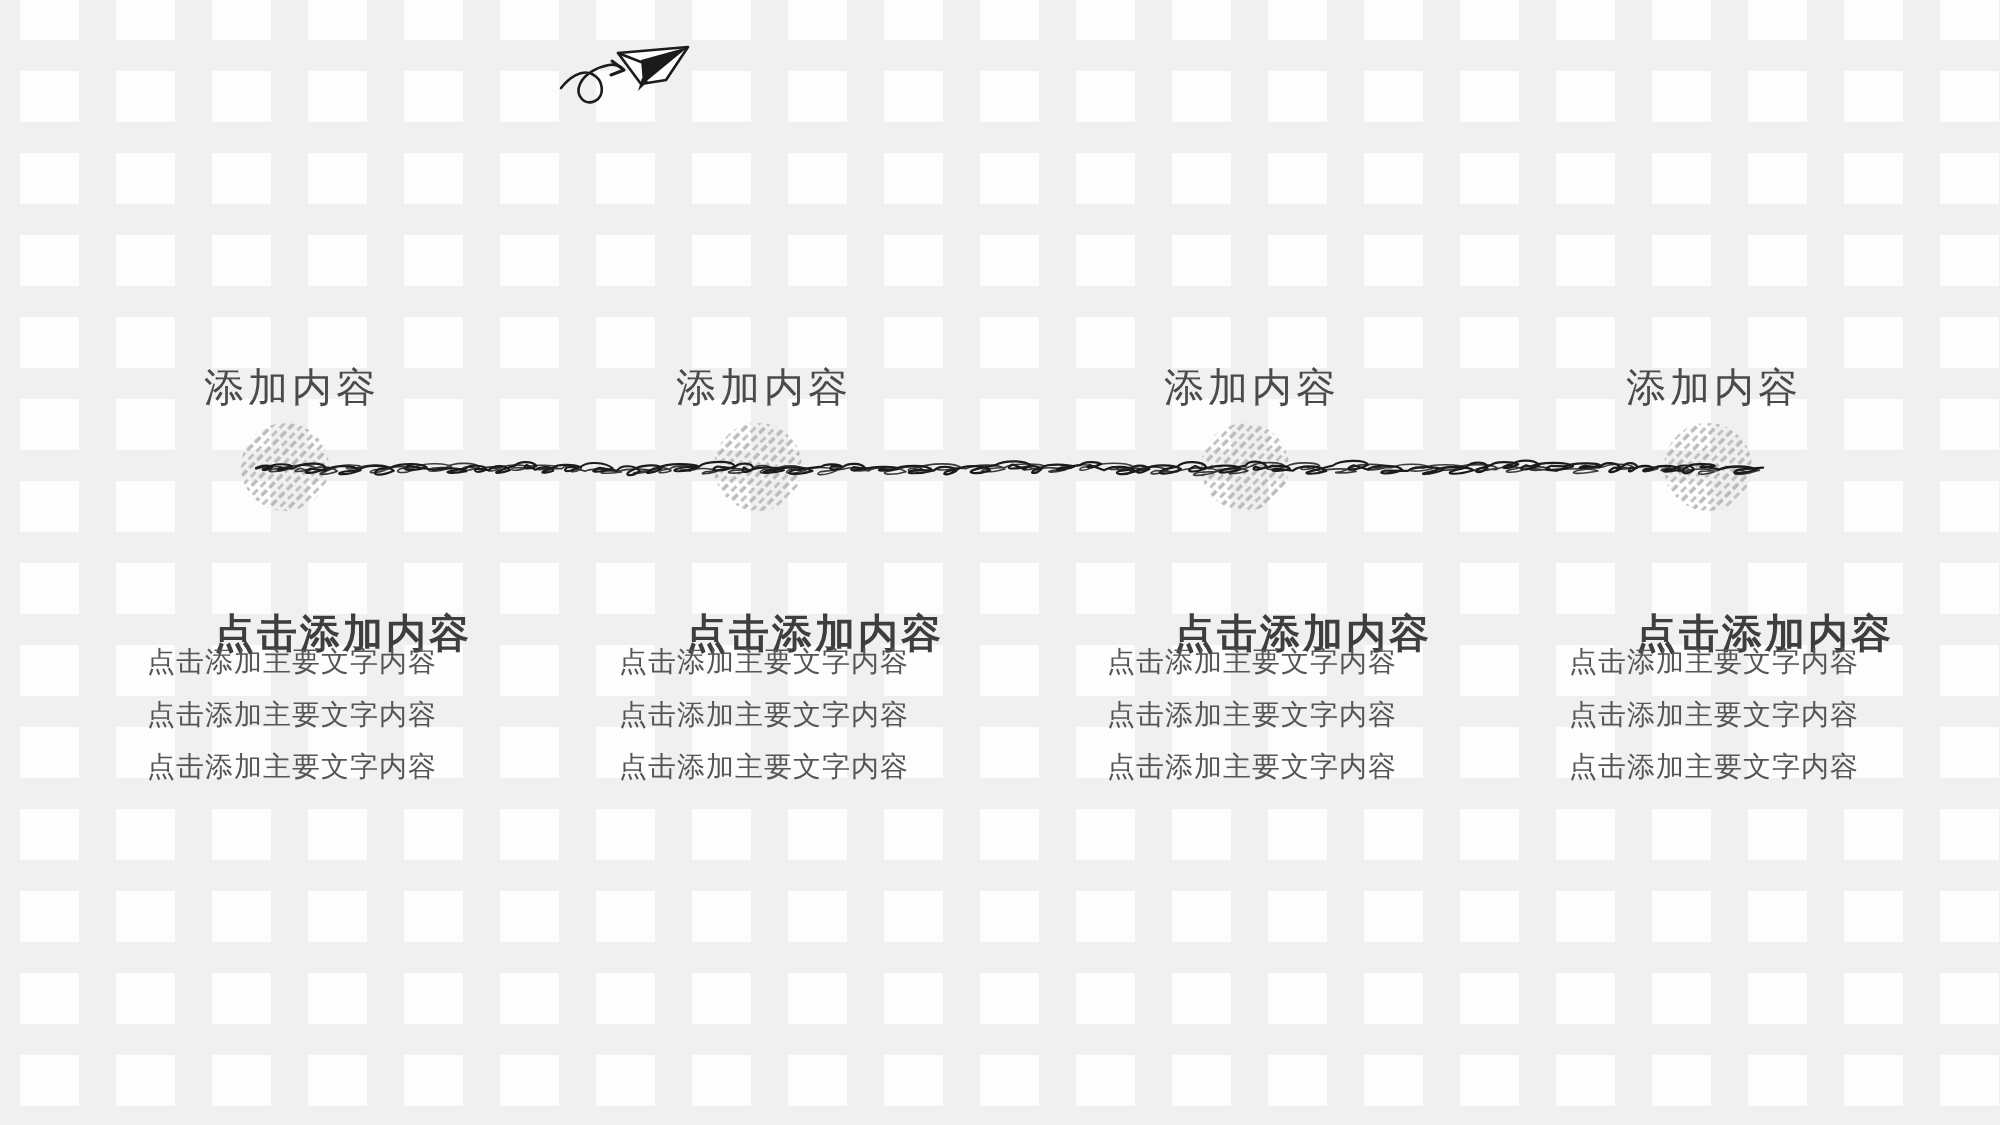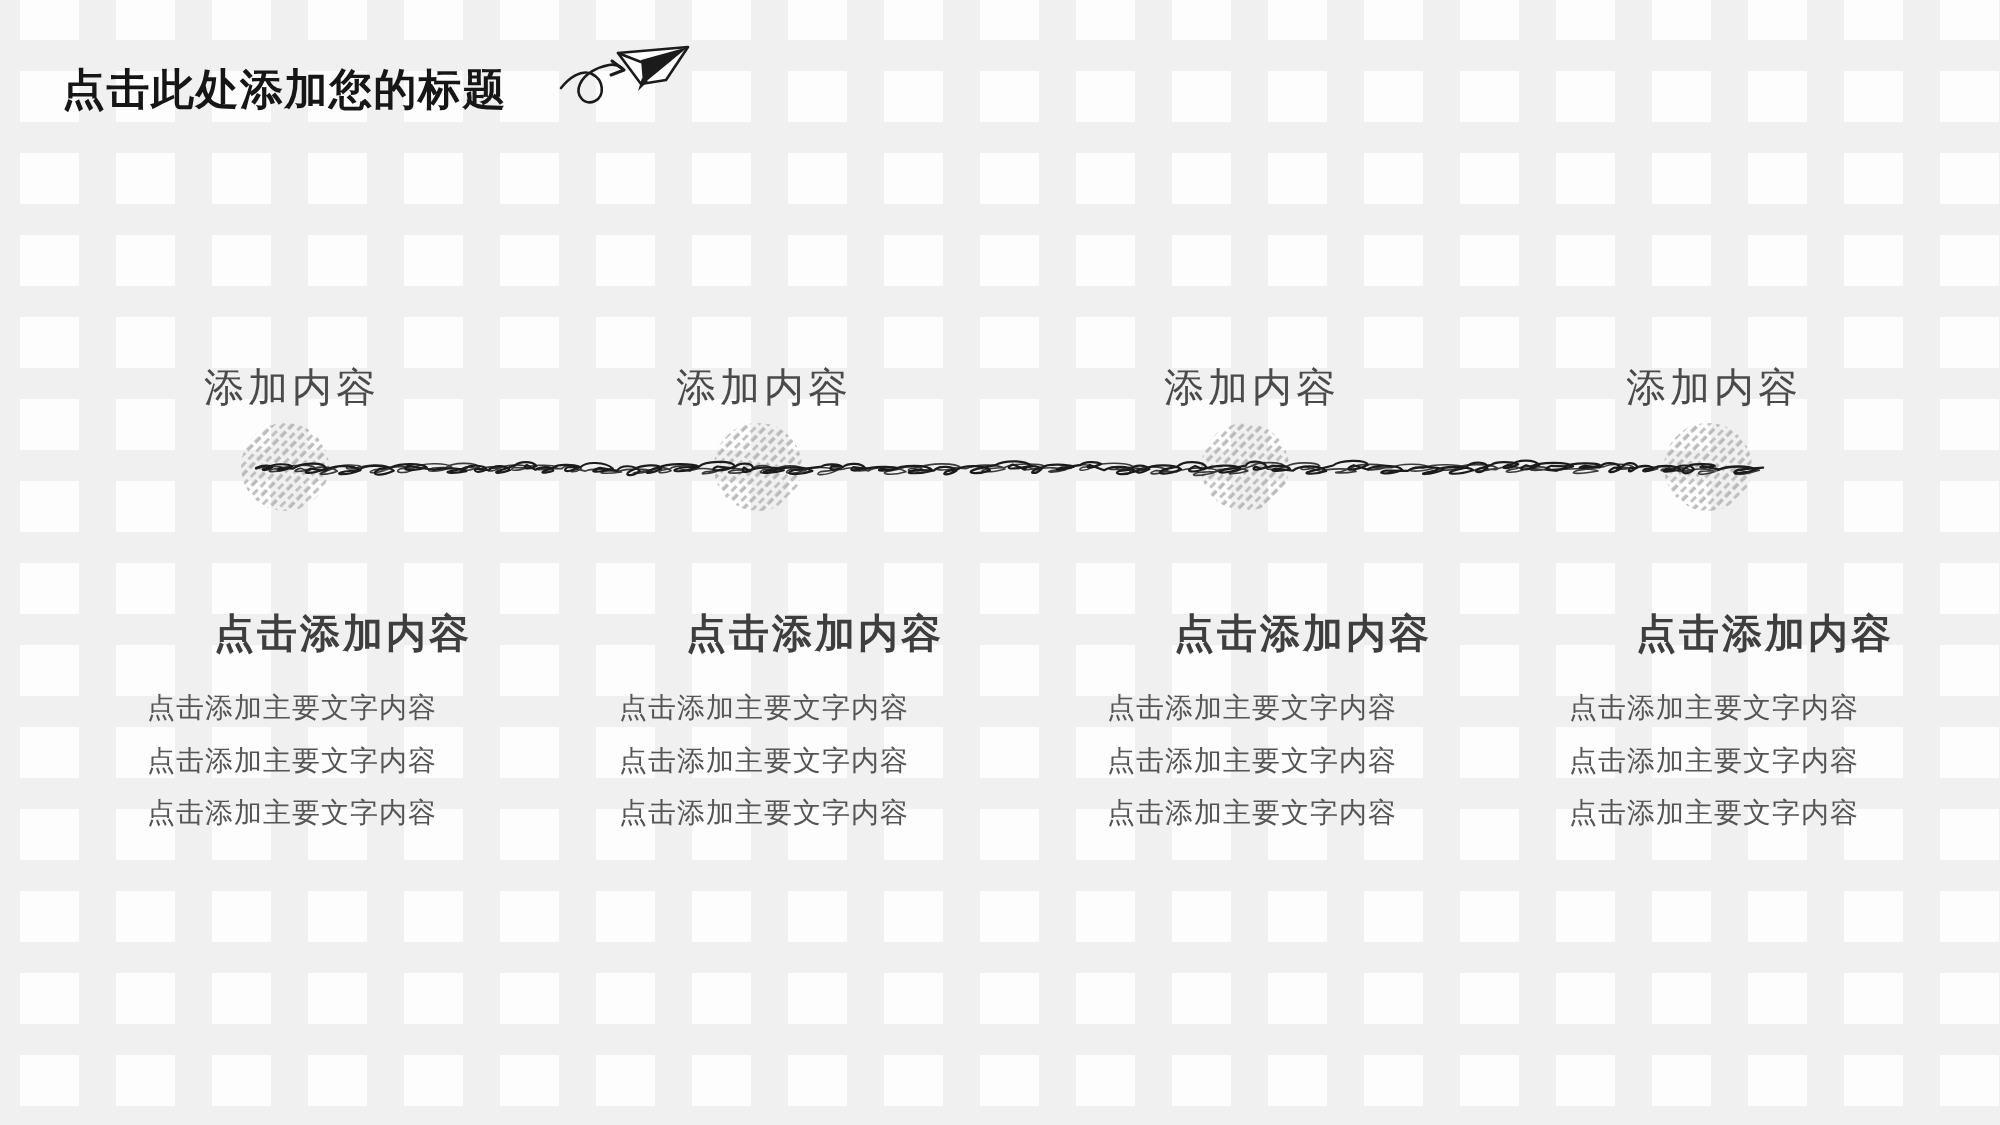--- a/index.html
+++ b/index.html
@@ -57,21 +57,21 @@
   }
   .node-heading{
     position:absolute;top:606px;left:0;right:0;
     text-align:right;
     font-size:40px;font-weight:700;
     letter-spacing:3px;
     color:var(--heading,#3e3e3e);
     white-space:nowrap;
   }
   .node-body{
-    position:absolute;top:682px;left:0;right:0;
+    position:absolute;top:636px;left:0;right:0;
     text-align:center;
     font-size:28px;font-weight:400;
     letter-spacing:1px;
     line-height:52.5px;
     color:var(--body,#555555);
     white-space:nowrap;
   }
 </style>
 </head>
 <body>
@@ -88,23 +88,20 @@
     <g>
       <circle cx="285" cy="467" r="44" fill="url(#hatch)" opacity="0.92"></circle>
       <circle cx="758" cy="467" r="44" fill="url(#hatch)" opacity="0.92"></circle>
       <circle cx="1245" cy="467" r="44" fill="url(#hatch)" opacity="0.92"></circle>
       <circle cx="1708" cy="467" r="44" fill="url(#hatch)" opacity="0.92"></circle>
     </g>
     <path id="scribble1" fill="none" stroke="#1b1b1b" stroke-width="2.2" stroke-linecap="round" stroke-linejoin="round" d="M 256 468.0 C 261.6 465.2, 270.0 464.5, 272.2 467.3 C 266.0 471.7, 258.0 469.9, 266.3 468.0 L 269.2 467.2 C 272.9 463.3, 288.0 463.5, 292.0 466.3 C 281.6 471.7, 274.1 471.6, 280.0 468.0 L 292.9 468.7 C 300.3 463.2, 323.2 461.0, 325.8 468.4 C 312.7 474.2, 297.6 474.4, 310.8 468.6 L 325.2 470.7 C 331.2 465.0, 352.5 464.2, 360.5 470.2 C 344.2 476.4, 331.2 474.1, 345.0 471.5 L 359.5 470.0 C 364.2 463.8, 388.3 464.9, 393.7 470.8 C 379.8 477.1, 368.4 475.0, 379.3 469.0 L 392.0 467.0 C 400.2 463.0, 421.9 463.0, 426.7 467.3 C 414.1 472.0, 398.0 470.4, 408.7 466.0 L 434.5 470.0 C 441.5 467.1, 463.1 468.4, 466.3 471.2 C 454.6 473.7, 441.6 473.1, 450.5 471.0 L 466.2 468.4 C 468.8 464.6, 485.1 464.7, 486.7 469.6 C 478.8 473.3, 472.5 471.9, 475.9 468.6 L 489.1 470.1 C 493.2 465.2, 505.3 464.4, 509.9 470.1 C 500.0 474.1, 491.7 473.1, 498.7 470.9 L 515.1 465.4 C 519.2 461.4, 531.9 460.5, 536.4 465.9 C 528.9 469.8, 520.7 468.7, 526.7 464.9 L 535.4 469.7 C 540.7 466.4, 552.2 465.6, 553.2 470.7 C 545.0 473.3, 538.9 473.4, 544.9 470.6 L 553.6 467.6 C 557.5 463.5, 575.0 464.2, 579.2 467.6 C 568.1 472.9, 560.7 471.6, 568.0 466.9 L 580.4 467.3 C 586.2 460.9, 605.4 461.9, 612.8 468.5 C 598.6 472.9, 584.6 472.6, 600.0 467.9 L 617.2 470.8 C 620.5 464.4, 635.3 465.0, 639.7 471.1 C 631.5 477.4, 622.1 475.5, 630.9 470.7 L 634.2 469.3 C 640.1 465.2, 660.3 463.3, 661.3 468.8 C 651.2 474.1, 641.9 474.0, 649.8 470.2 L 658.2 468.0 C 667.7 462.3, 694.3 464.0, 699.1 466.7 C 680.5 473.8, 664.2 471.4, 682.3 467.5 L 699.2 466.6 C 704.3 460.9, 732.7 459.8, 734.8 466.3 C 722.6 472.5, 705.4 471.0, 717.4 466.5 L 733.7 468.3 C 736.7 462.9, 752.6 461.2, 753.2 468.8 C 747.8 473.5, 739.4 473.1, 744.0 467.5 L 749.1 470.9 C 756.0 466.2, 778.1 466.8, 783.8 470.1 C 770.7 474.2, 754.6 473.5, 769.7 470.0 L 773.6 470.6 C 781.9 466.4, 805.9 466.0, 812.4 470.9 C 798.6 476.0, 779.4 474.5, 794.9 469.8 L 821.7 466.6 C 825.0 463.2, 840.4 463.7, 842.5 467.2 C 835.6 470.9, 826.8 470.2, 831.8 466.4 L 843.0 467.0 C 848.0 462.6, 861.6 462.9, 864.7 467.6 C 856.5 471.6, 847.0 471.4, 853.4 467.1 L 865.3 469.0 C 871.3 466.6, 893.8 465.7, 898.1 468.5 C 887.0 471.4, 873.0 471.5, 881.7 468.9 L 891.9 470.1 C 902.5 464.6, 927.5 464.3, 932.7 470.6 C 918.4 474.4, 897.8 474.0, 915.8 469.8 L 933.7 470.6 C 939.4 465.3, 951.8 466.1, 956.3 470.8 C 947.6 475.9, 940.0 475.1, 947.0 471.2 L 957.1 469.5 C 963.9 464.7, 985.5 465.0, 990.0 470.4 C 977.1 474.9, 961.7 473.1, 977.1 468.9 L 995.3 465.2 C 1004.1 460.0, 1023.9 459.9, 1031.3 465.6 C 1015.7 469.3, 1001.5 470.0, 1012.8 464.5 L 1025.1 469.4 C 1025.8 464.8, 1038.7 465.3, 1041.4 469.1 C 1036.0 474.4, 1027.6 474.1, 1035.2 469.5 L 1042.8 467.3 C 1047.0 463.2, 1068.6 464.2, 1073.9 466.8 C 1060.0 470.8, 1051.4 471.1, 1060.8 467.7 L 1080.3 465.1 C 1084.1 461.3, 1096.5 461.2, 1101.1 463.9 C 1090.5 469.1, 1084.2 467.7, 1089.7 465.0 L 1104.1 470.2 C 1112.5 465.6, 1128.8 465.8, 1135.0 470.9 C 1124.3 476.1, 1111.1 474.2, 1119.6 470.8 L 1130.8 469.6 C 1134.7 464.0, 1145.5 465.0, 1149.4 469.1 C 1138.9 474.7, 1134.2 472.7, 1138.2 469.4 L 1144.9 469.1 C 1153.2 463.8, 1174.7 464.6, 1181.0 469.1 C 1168.1 475.7, 1151.1 474.5, 1165.6 469.1 L 1177.1 466.7 C 1184.1 460.0, 1203.0 461.1, 1206.4 467.2 C 1195.1 473.7, 1180.8 472.4, 1195.1 466.0 L 1203.8 469.4 C 1210.7 465.5, 1237.0 463.6, 1240.4 468.8 C 1225.9 474.2, 1211.3 473.1, 1224.6 469.6 L 1245.9 465.6 C 1247.9 460.2, 1262.8 460.0, 1266.5 466.4 C 1257.1 470.9, 1249.9 470.6, 1255.4 466.5 L 1261.3 468.8 C 1268.7 466.0, 1287.1 463.7, 1289.9 469.0 C 1277.6 472.0, 1266.9 471.0, 1275.5 468.7 L 1293.0 470.7 C 1299.4 465.1, 1319.0 464.8, 1326.2 471.0 C 1314.8 475.1, 1298.4 474.1, 1311.1 471.1 L 1333.0 465.5 C 1340.0 459.9, 1365.3 459.0, 1367.9 464.8 C 1356.2 471.1, 1339.6 471.1, 1353.7 465.3 L 1368.3 469.7 C 1374.1 463.7, 1399.6 465.3, 1402.1 469.7 C 1389.4 475.7, 1373.1 473.1, 1385.9 470.5 L 1407.8 470.8 C 1414.2 466.0, 1436.7 466.1, 1443.5 469.8 C 1428.8 475.5, 1413.9 474.7, 1430.1 471.8 L 1434.8 470.6 C 1444.2 465.0, 1468.3 466.3, 1473.4 470.2 C 1455.6 475.8, 1440.2 474.0, 1457.0 469.7 L 1465.7 467.6 C 1471.2 461.0, 1487.0 460.8, 1487.3 467.8 C 1479.1 474.8, 1471.7 471.7, 1479.8 468.5 L 1491.0 465.1 C 1496.7 460.4, 1513.2 462.3, 1518.2 464.2 C 1508.2 469.6, 1496.4 468.8, 1508.6 464.8 L 1510.7 465.2 C 1518.2 458.8, 1534.6 459.5, 1539.4 465.0 C 1525.4 471.9, 1514.7 469.6, 1526.1 465.3 L 1530.5 466.5 C 1540.2 462.2, 1566.7 461.3, 1573.0 466.4 C 1556.8 471.3, 1536.7 471.2, 1551.6 465.8 L 1564.4 466.4 C 1572.0 463.0, 1596.2 462.2, 1600.4 465.3 C 1587.8 469.0, 1570.7 469.2, 1585.1 465.9 L 1599.9 467.3 C 1603.0 461.7, 1617.2 461.6, 1621.3 468.3 C 1611.3 474.1, 1604.4 472.6, 1613.6 467.9 L 1621.3 467.2 C 1626.5 462.0, 1633.8 461.7, 1637.4 466.6 C 1630.2 472.9, 1626.7 472.8, 1630.4 467.7 L 1635.8 468.4 C 1640.4 464.5, 1651.7 465.4, 1653.3 469.0 C 1644.5 472.9, 1639.6 471.0, 1646.3 468.9 L 1652.6 469.0 C 1657.4 465.2, 1674.2 464.4, 1680.5 469.5 C 1668.4 471.9, 1659.5 472.9, 1666.0 469.2 L 1674.1 469.5 C 1677.6 464.6, 1691.2 463.8, 1694.0 469.5 C 1687.0 475.5, 1680.1 473.5, 1683.4 469.2 L 1689.8 465.4 C 1695.5 463.3, 1712.5 463.9, 1714.8 465.8 C 1704.4 469.2, 1696.2 467.0, 1702.5 466.4 L 1719.0 469.4 C 1728.4 465.2, 1749.8 465.2, 1756.2 469.7 C 1739.0 474.8, 1728.2 473.8, 1738.0 469.7 L 1763.1 467.7"></path>
     <path id="scribble2" fill="none" stroke="#1b1b1b" stroke-width="1.6" stroke-linecap="round" stroke-linejoin="round" opacity="0.85" d="M 256 469.0 C 263.7 465.6, 281.6 465.4, 287.2 469.2 C 276.4 472.6, 261.3 472.5, 274.4 468.7 L 281.6 469.0 C 286.4 464.8, 311.7 463.8, 315.6 468.1 C 301.0 472.4, 287.1 472.7, 300.3 468.2 L 308.5 471.1 C 313.5 466.3, 331.0 465.3, 337.3 471.2 C 324.7 476.0, 313.1 474.5, 325.2 471.6 L 336.6 467.2 C 339.6 464.3, 357.2 464.5, 360.8 466.4 C 352.4 470.3, 343.0 469.2, 347.9 466.5 L 357.6 468.9 C 362.3 464.3, 386.5 463.4, 389.9 468.2 C 376.8 474.3, 362.5 473.6, 375.4 469.6 L 387.5 469.5 C 391.8 465.8, 407.8 465.3, 413.0 469.9 C 404.4 474.2, 392.2 472.8, 400.3 468.8 L 414.4 467.9 C 420.0 462.9, 446.6 462.1, 451.7 467.2 C 437.1 473.1, 420.5 471.7, 433.1 468.1 L 446.6 467.2 C 452.4 462.8, 473.7 461.5, 479.7 467.0 C 464.0 472.5, 453.6 471.7, 466.0 466.8 L 480.0 468.9 C 485.0 466.7, 496.8 465.9, 500.4 468.0 C 491.3 472.3, 484.4 471.7, 490.1 468.4 L 501.0 467.8 C 505.9 464.4, 522.9 463.7, 528.0 467.4 C 516.7 471.5, 506.4 470.8, 514.3 467.5 L 523.7 467.9 C 529.0 465.2, 551.3 464.0, 556.7 467.0 C 544.0 470.5, 530.3 470.1, 542.9 468.6 L 561.9 468.6 C 566.0 464.4, 580.5 463.7, 581.2 468.9 C 575.2 473.0, 565.5 472.6, 574.9 468.6 L 585.4 471.1 C 590.8 468.0, 615.5 468.9, 621.3 472.0 C 607.9 473.8, 593.8 473.7, 605.2 470.8 L 618.8 471.3 C 627.3 468.1, 646.8 468.7, 651.8 471.0 C 637.1 474.0, 626.2 474.3, 639.2 471.9 L 651.1 470.2 C 653.6 466.4, 667.0 466.9, 671.0 470.7 C 664.1 473.9, 653.8 473.0, 662.0 470.2 L 670.0 468.8 C 674.6 464.9, 693.0 464.9, 697.1 468.9 C 686.8 472.0, 674.0 470.6, 683.5 469.5 L 690.0 471.2 C 693.8 467.9, 711.3 467.1, 716.6 471.6 C 706.5 474.4, 697.3 474.7, 705.6 471.7 L 717.2 470.8 C 721.5 467.3, 740.7 467.4, 747.3 471.2 C 735.3 474.5, 721.2 473.0, 732.9 470.5 L 751.6 469.2 C 757.7 463.8, 769.8 465.0, 773.8 469.6 C 764.7 474.8, 755.1 473.2, 764.3 469.3 L 774.6 469.3 C 782.6 464.6, 799.5 464.5, 805.1 470.1 C 792.3 475.0, 779.9 474.0, 790.9 469.1 L 804.6 471.0 C 811.8 465.6, 831.0 467.3, 836.6 470.6 C 824.4 476.3, 812.0 475.2, 821.0 471.6 L 843.0 469.3 C 848.6 467.3, 867.7 466.5, 871.1 469.5 C 860.8 471.9, 846.8 470.8, 856.9 468.7 L 868.6 471.0 C 874.5 465.9, 899.8 467.1, 905.9 471.7 C 891.7 475.9, 877.7 474.2, 887.8 471.2 L 900.0 468.9 C 905.5 465.8, 919.7 466.0, 922.5 469.4 C 914.7 472.7, 903.1 470.7, 910.9 468.6 L 919.3 467.4 C 929.1 463.1, 955.4 462.2, 961.6 468.0 C 943.9 470.9, 928.8 470.6, 940.9 466.7 L 966.3 468.6 C 974.0 464.7, 997.8 463.1, 1005.0 468.9 C 988.3 473.6, 973.0 471.7, 988.2 468.8 L 1005.2 467.2 C 1014.1 462.7, 1041.0 463.6, 1044.7 466.3 C 1028.4 471.4, 1014.2 469.9, 1028.6 467.2 L 1037.1 469.9 C 1044.4 466.3, 1060.5 468.1, 1065.8 469.8 C 1054.7 473.0, 1042.9 472.5, 1051.8 470.6 L 1070.9 468.1 C 1076.2 464.1, 1089.0 463.6, 1092.2 467.1 C 1085.1 471.7, 1074.9 470.8, 1082.6 467.3 L 1093.6 466.4 C 1102.2 462.3, 1125.4 462.1, 1133.2 466.4 C 1117.3 470.9, 1101.3 470.1, 1113.4 466.7 L 1121.3 470.1 C 1126.4 467.4, 1138.1 467.0, 1142.9 470.1 C 1132.0 473.7, 1125.5 472.8, 1132.6 470.6 L 1137.2 470.3 C 1144.9 465.2, 1162.0 466.2, 1167.8 470.3 C 1156.1 475.6, 1143.8 474.5, 1156.0 470.6 L 1176.3 471.9 C 1186.4 467.7, 1209.9 466.2, 1218.4 470.9 C 1201.0 477.1, 1185.3 476.1, 1198.2 472.4 L 1215.4 471.5 C 1220.6 468.2, 1244.4 467.4, 1247.7 471.0 C 1235.7 474.4, 1222.5 474.8, 1233.2 472.0 L 1252.0 466.1 C 1257.7 461.4, 1282.3 461.2, 1285.5 466.8 C 1272.8 470.7, 1258.6 470.0, 1272.5 465.6 L 1286.7 466.4 C 1292.9 462.0, 1315.8 461.6, 1319.6 465.8 C 1308.2 470.6, 1293.9 470.5, 1304.9 466.5 L 1320.9 471.4 C 1326.4 468.3, 1353.2 467.8, 1356.1 471.4 C 1340.8 474.2, 1328.7 472.5, 1340.4 471.9 L 1353.0 467.2 C 1358.3 463.2, 1383.4 463.8, 1388.5 467.0 C 1374.6 471.3, 1360.4 470.1, 1371.0 467.5 L 1392.0 467.7 C 1399.7 462.8, 1425.3 463.0, 1432.9 468.5 C 1416.7 472.5, 1401.6 471.7, 1415.6 467.3 L 1423.3 467.9 C 1433.5 463.3, 1459.2 464.4, 1465.8 467.4 C 1450.1 471.3, 1433.4 470.7, 1446.2 467.7 L 1457.3 467.7 C 1464.7 463.6, 1491.3 463.4, 1497.2 467.9 C 1483.3 472.1, 1465.6 471.7, 1480.0 468.3 L 1495.6 469.8 C 1501.8 465.9, 1518.9 465.0, 1522.5 470.2 C 1511.8 473.6, 1499.3 472.4, 1511.5 469.4 L 1515.8 468.8 C 1523.4 465.5, 1543.9 466.3, 1549.6 468.5 C 1536.7 471.5, 1523.9 470.3, 1533.4 468.5 L 1556.3 471.2 C 1563.2 467.7, 1591.4 468.1, 1598.0 471.0 C 1580.3 474.3, 1566.1 474.2, 1577.4 470.4 L 1604.1 466.6 C 1610.5 463.5, 1629.6 463.1, 1634.0 467.4 C 1623.6 469.8, 1609.0 470.3, 1620.1 466.9 L 1633.8 468.6 C 1638.1 465.4, 1656.1 466.1, 1657.8 468.8 C 1648.5 472.1, 1639.6 471.5, 1646.9 469.4 L 1653.9 468.6 C 1655.5 465.1, 1667.8 466.4, 1671.1 468.5 C 1663.7 472.2, 1658.2 470.7, 1662.7 469.0 L 1668.6 469.5 C 1674.6 466.6, 1686.5 467.9, 1690.6 470.0 C 1682.7 471.5, 1673.7 472.3, 1680.0 470.1 L 1687.4 471.8 C 1691.0 468.1, 1709.2 468.0, 1715.1 471.6 C 1702.1 476.1, 1694.0 474.3, 1701.1 471.3 L 1717.3 470.8 C 1727.1 465.6, 1753.3 466.0, 1759.3 470.2 C 1740.1 476.1, 1727.2 475.3, 1739.0 470.2 L 1746.5 471.7"></path>
   </svg>
 
-  <div class="title-wrap">
-    <h1 class="slide-title">点击此处添加您的标题</h1>
-  </div>
 
   <svg class="plane-icon" viewBox="0 0 150 105">
     <g fill="none" stroke="#1b1b1b" stroke-width="2.6" stroke-linecap="round" stroke-linejoin="round">
       <path d="M 8 66
                C 16 56, 28 47, 39 52
                C 51 58, 52 74, 42 79
                C 31 84, 22 73, 27 62
                C 32 51, 45 45, 56 43
                C 61 42, 65 43, 69 46"></path>
       <path d="M 59 39 L 71 48 L 58 53" stroke-width="3"></path>

